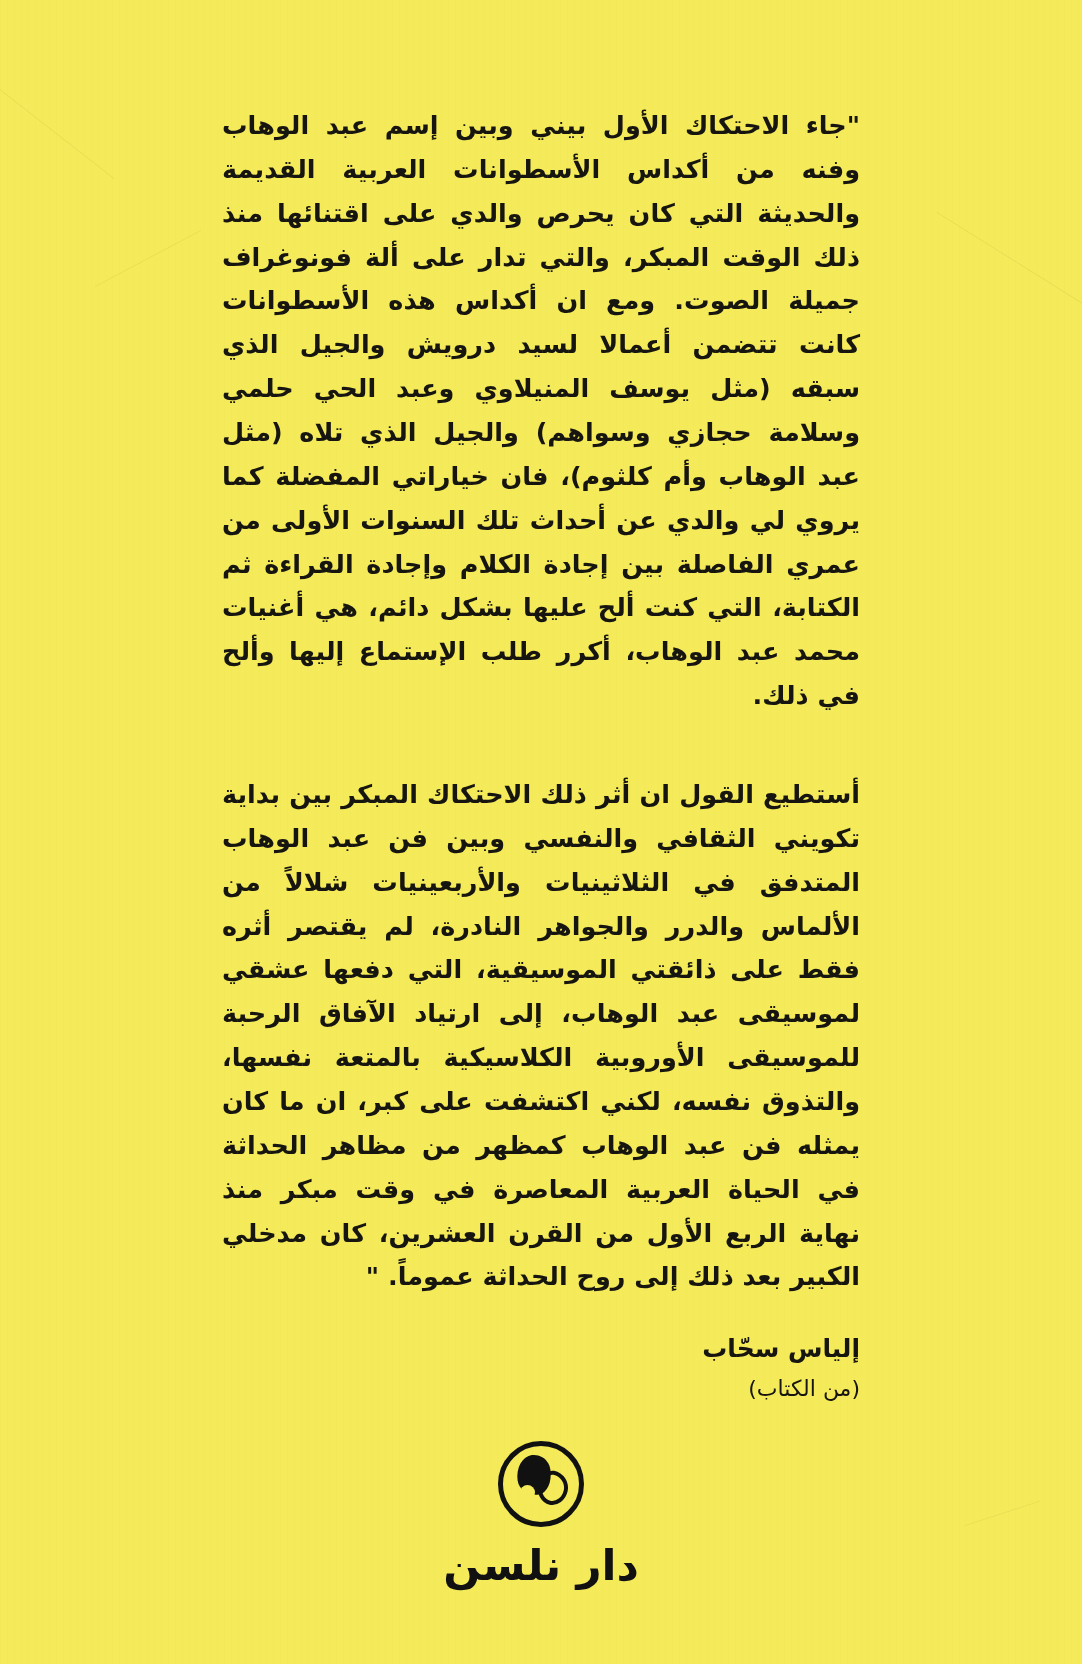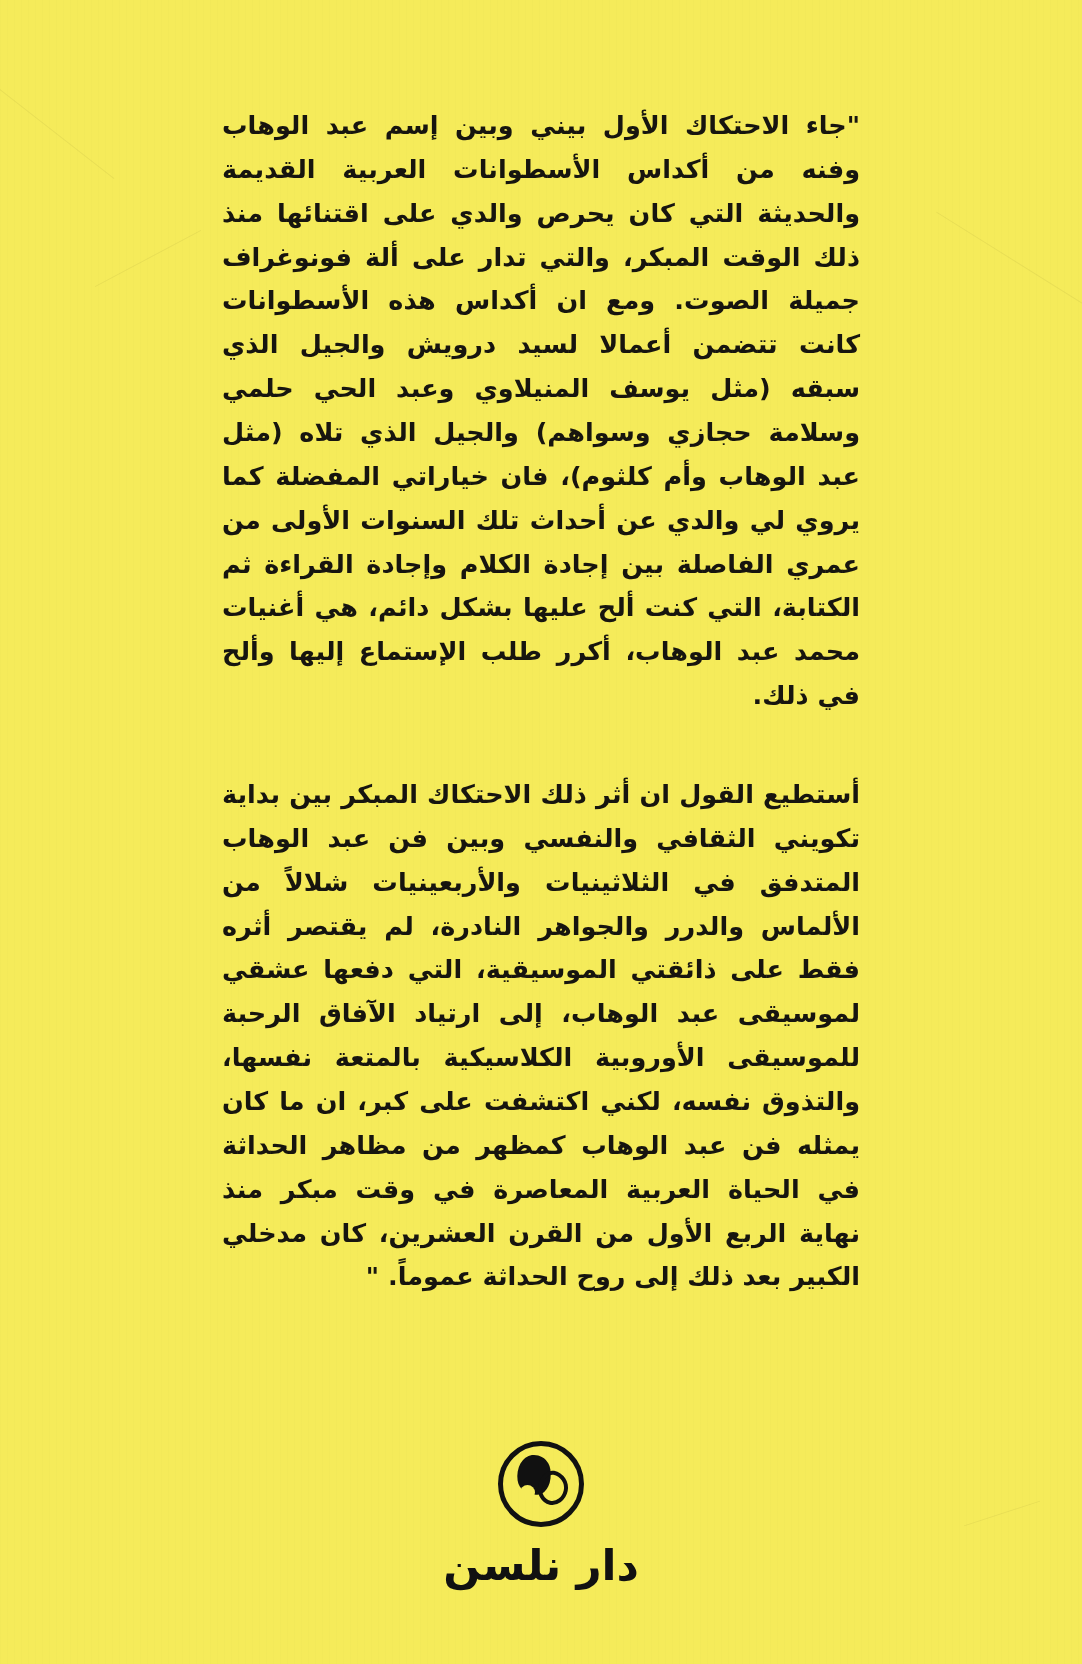--- a/index.html
+++ b/index.html
@@ -149,20 +149,24 @@
 <div class="crease crease-c"></div>
 <div class="crease crease-d"></div>
 
 <div class="page">
 
   <div class="blurb">
     <p>"جاء الاحتكاك الأول بيني وبين إسم عبد الوهاب وفنه من أكداس الأسطوانات العربية القديمة والحديثة التي كان يحرص والدي على اقتنائها منذ ذلك الوقت المبكر، والتي تدار على ألة فونوغراف جميلة الصوت. ومع ان أكداس هذه الأسطوانات كانت تتضمن أعمالا لسيد درويش والجيل الذي سبقه (مثل يوسف المنيلاوي وعبد الحي حلمي وسلامة حجازي وسواهم) والجيل الذي تلاه (مثل عبد الوهاب وأم كلثوم)، فان خياراتي المفضلة كما يروي لي والدي عن أحداث تلك السنوات الأولى من عمري الفاصلة بين إجادة الكلام وإجادة القراءة ثم الكتابة، التي كنت ألح عليها بشكل دائم، هي أغنيات محمد عبد الوهاب، أكرر طلب الإستماع إليها وألح في ذلك.</p>
     <p>أستطيع القول ان أثر ذلك الاحتكاك المبكر بين بداية تكويني الثقافي والنفسي وبين فن عبد الوهاب المتدفق في الثلاثينيات والأربعينيات شلالاً من الألماس والدرر والجواهر النادرة، لم يقتصر أثره فقط على ذائقتي الموسيقية، التي دفعها عشقي لموسيقى عبد الوهاب، إلى ارتياد الآفاق الرحبة للموسيقى الأوروبية الكلاسيكية بالمتعة نفسها، والتذوق نفسه، لكني اكتشفت على كبر، ان ما كان يمثله فن عبد الوهاب كمظهر من مظاهر الحداثة في الحياة العربية المعاصرة في وقت مبكر منذ نهاية الربع الأول من القرن العشرين، كان مدخلي الكبير بعد ذلك إلى روح الحداثة عموماً. "</p>
   </div>
 
+  <div class="attribution">
+    <div>إلياس سحّاب</div>
+    <div class="source">(من الكتاب)</div>
+  </div>
 
 </div>
 
 <div class="publisher">
   <div class="logo-mark">
     <div class="ring"></div>
     <div class="blob-a"></div>
     <div class="blob-b"></div>
     <div class="notch"></div>
   </div>

